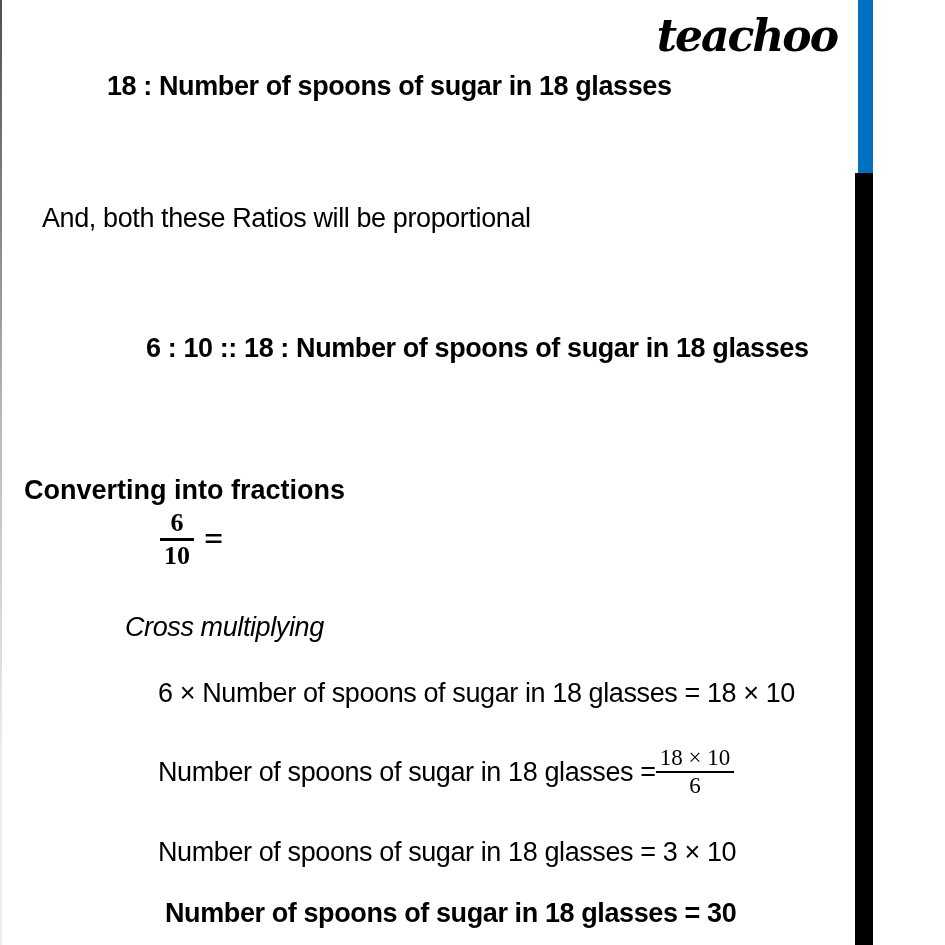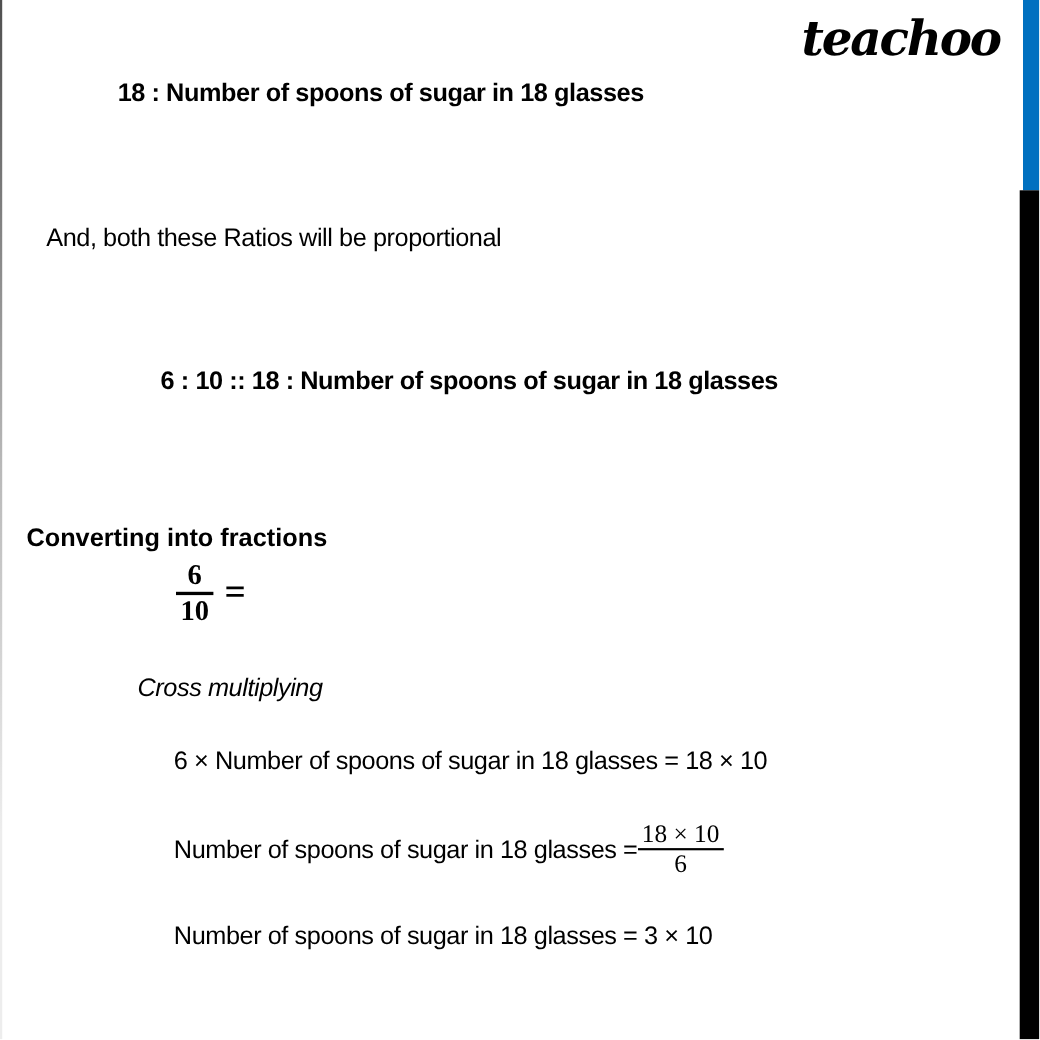--- a/index.html
+++ b/index.html
@@ -1,19 +1,19 @@
 <!DOCTYPE html>
 <html><head>
 <meta charset="utf-8">
 <style>
   * { margin: 0; padding: 0; box-sizing: border-box; }
   html, body { background: #ffffff; }
   #page {
     position: relative;
-    width: 945px;
+    width: 873px;
     height: 945px;
     background: #ffffff;
     overflow: hidden;
     font-family: "Liberation Sans", sans-serif;
     color: #000000;
   }
   .abs { position: absolute; }
 
   
   #left-edge-line {
@@ -29,21 +29,21 @@
     font-family: "DejaVu Serif", serif;
     font-style: italic;
     font-weight: bold;
     font-size: 44px;
     letter-spacing: -2px;
     color: #000;
   }
 
   
   .txt {
-    font-size: 23px;
+    font-size: 27px;
     letter-spacing: -0.4px;
     white-space: nowrap;
     line-height: 1.15;
   }
   .bold   { font-weight: bold; }
   .italic { font-style: italic; margin-left: 30px; }
 
   #heading        { left: 107px; top: 71px;  }
   #para1          { left: 42px;  top: 203px; }
   #para2          { left: 24px;  top: 267px; }
@@ -133,14 +133,15 @@
     <span class="txt">Number of spoons of sugar in 18 glasses =</span>
     <div class="frac" id="frac-small">
       <div class="num">18 × 10</div>
       <div class="bar"></div>
       <div class="den">6</div>
     </div>
   </div>
 
   <div class="abs txt" id="eq3">Number of spoons of sugar in 18 glasses = 3 × 10</div>
 
+  <div class="abs txt bold" id="result">Number of spoons of sugar in 18 glasses = 30</div>
 
 </div>
 
 </body></html>

